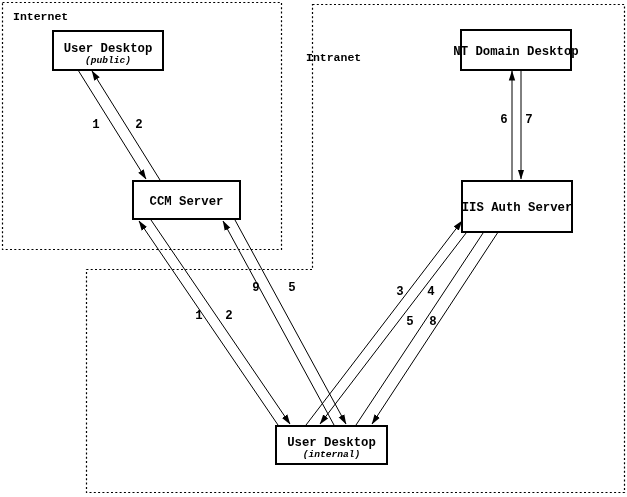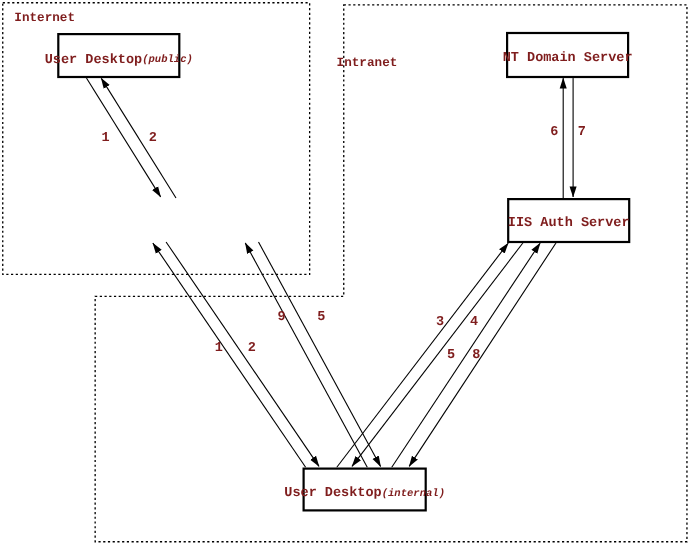--- a/index.html
+++ b/index.html
@@ -1,30 +1,30 @@
 <!DOCTYPE html>
 <html><head>
 <meta charset="utf-8">
 <style>
   html,body{margin:0;padding:0;background:#ffffff;}
   .canvas{
     position:relative;width:627px;height:497px;background:#ffffff;
-    font-family:"Liberation Mono","DejaVu Sans Mono",monospace;color:#7f1d1d;
+    font-family:"Liberation Mono","DejaVu Sans Mono",monospace;color:#000000;
     overflow:hidden;
   }
   svg.layer{position:absolute;left:0;top:0;}
   .region-outline{fill:none;stroke:#000;stroke-width:1.2;stroke-dasharray:2 2.3;}
   .flow{stroke:#000;stroke-width:1;fill:none;}
   .region-label{
     position:absolute;font-weight:bold;font-size:11.5px;line-height:12px;
     white-space:nowrap;
   }
   .node{
     position:absolute;box-sizing:border-box;background:#fff;border:2px solid #000;
-    display:flex;align-items:center;justify-content:center;
+    display:flex;flex-direction:column;align-items:center;justify-content:center;
     text-align:center;font-weight:bold;
   }
   .node .title{font-size:12.3px;line-height:13px;white-space:nowrap;}
   .node .sub{font-size:9.6px;line-height:10px;white-space:nowrap;font-style:italic;}
   .node.twoline{padding-top:7px;}
   .node.oneline{padding-top:4px;}
   .flow-num{
     position:absolute;width:20px;text-align:center;font-weight:bold;
     font-size:12.3px;line-height:14px;
   }
@@ -64,26 +64,29 @@
   </svg>
 
   <div class="region-label" style="left:13px;top:11px;">Internet</div>
   <div class="region-label" style="left:306px;top:12px;margin-top:40px;">Intranet</div>
 
   <div class="node twoline" style="left:52px;top:30px;width:112px;height:41px;">
     <div class="title">User Desktop</div>
     <div class="sub">(public)</div>
   </div>
 
+  <div class="node oneline" style="left:132px;top:180px;width:109px;height:40px;">
+    <div class="title">CCM Server</div>
+  </div>
 
   <div class="node oneline" style="left:460px;top:29px;width:112px;height:42px;">
-    <div class="title">NT Domain Server</div>
+    <div class="title">NT Domain Desktop</div>
   </div>
 
-  <div class="node oneline" style="left:461px;top:180px;width:112px;height:41px;">
+  <div class="node oneline" style="left:461px;top:180px;width:112px;height:53px;">
     <div class="title">IIS Auth Server</div>
   </div>
 
   <div class="node twoline" style="left:275px;top:425px;width:113px;height:40px;">
     <div class="title">User Desktop</div>
     <div class="sub">(internal)</div>
   </div>
 
   <div class="flow-num" style="left:86px;top:118px;">1</div>
   <div class="flow-num" style="left:129px;top:118px;">2</div>

